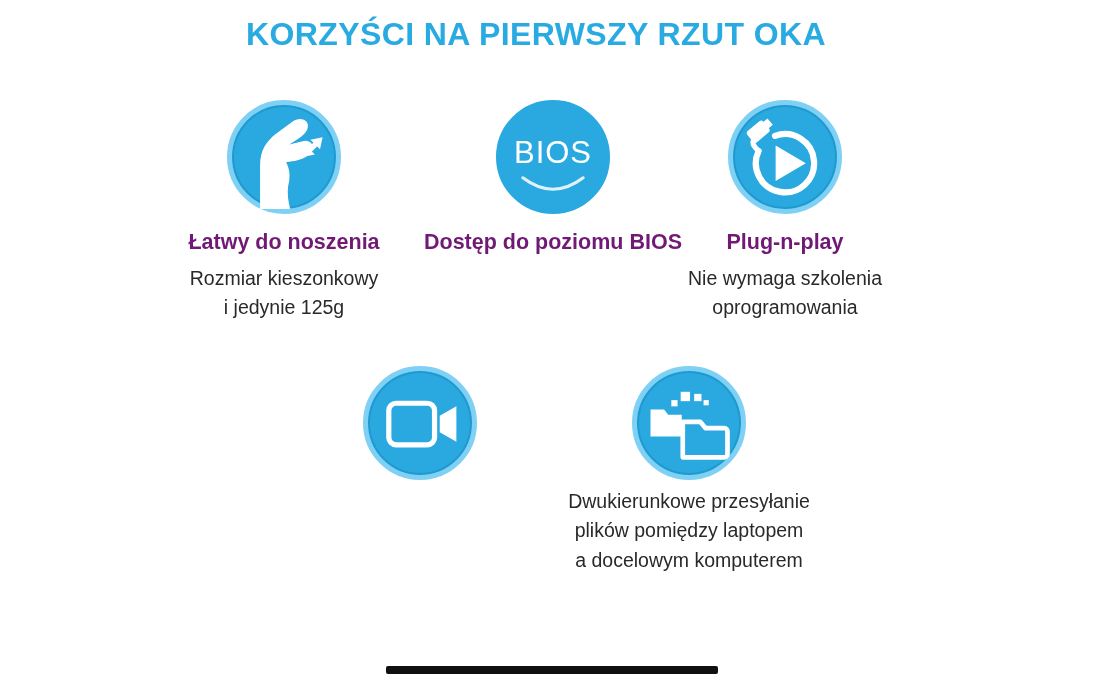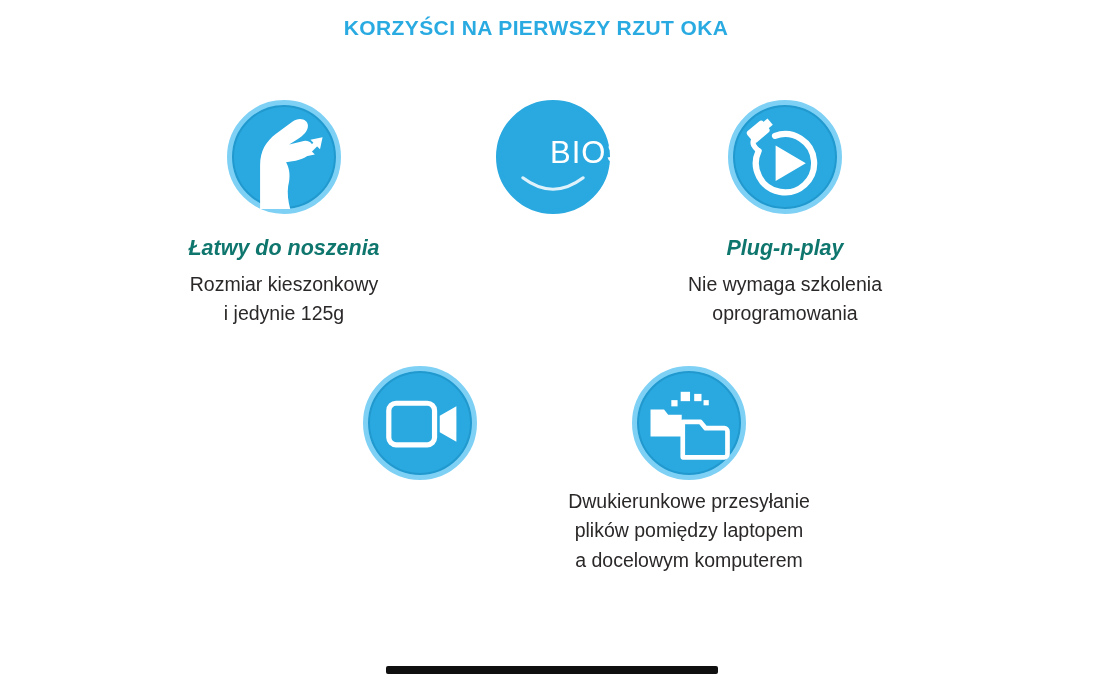--- a/index.html
+++ b/index.html
@@ -2,38 +2,38 @@
 <html><head>
 <meta charset="utf-8">
 <style>
   html,body { margin:0; padding:0; background:#fff; }
   .page {
     position:relative; width:1110px; height:674px; background:#ffffff;
     font-family:"Liberation Sans", sans-serif; overflow:hidden;
   }
   .title {
     position:absolute; top:16px; left:0; width:1072px; text-align:center;
-    font-size:21px; font-weight:bold; color:#29abe2; letter-spacing:0.4px;
+    font-size:32px; font-weight:bold; color:#29abe2; letter-spacing:0.4px;
   }
   .card { position:absolute; text-align:center; }
   .circle {
     position:relative; width:114px; height:114px; margin:0 auto;
     border-radius:50%; background:#29a9e0; border:5px solid #7ed1f5;
     box-sizing:border-box; box-shadow: inset 0 0 0 2px rgba(11,94,140,0.22);
     display:flex; align-items:center; justify-content:center;
   }
   .circle.no-ring { border-color:#29a9e0; box-shadow:none; }
   .circle svg { width:100%; height:100%; display:block; }
   .bios-label {
     position:absolute; top:50%; left:50%; transform:translate(-50%,-60%);
-    color:#ffffff; font-size:31px; font-weight:normal; letter-spacing:1px;margin-left:36px;
+    color:#ffffff; font-size:31px; font-weight:normal; letter-spacing:1px;
   }
   .heading {
-    margin-top:21px; font-size:21.5px; font-weight:bold; color:#0f766e;
-    line-height:1.28; white-space:pre-line;font-style:italic;
+    margin-top:15px; font-size:21.5px; font-weight:bold; color:#701a75;
+    line-height:1.28; white-space:pre-line;
   }
   .desc {
     margin-top:7px; font-size:19.5px; color:#2b2828; line-height:1.5;
     white-space:pre-line;
     text-align:center;
   }
   .card-1 { left:139px; top:100px; width:290px; }
   .card-2 { left:408px; top:100px; width:290px; }
   .card-3 { left:640px; top:100px; width:290px; }
   .card-4 { left:270px; top:366px; width:300px; }
@@ -68,20 +68,21 @@
 i jedynie 125g</div>
   </div>
 
   <div class="card card-2">
     <div class="circle no-ring">
       <svg viewBox="0 0 100 100" aria-hidden="true">
         <path d="M21,70 Q50,92 79,70" fill="none" stroke="rgba(255,255,255,0.85)" stroke-width="3" stroke-linecap="round"></path>
       </svg>
       <span class="bios-label">BIOS</span>
     </div>
+    <div class="heading">Dostęp do poziomu BIOS</div>
   </div>
 
   <div class="card card-3">
     <div class="circle">
       <svg viewBox="0 0 100 100" aria-hidden="true">
         <path d="M40.4,29.7 A28,28 0 1 1 24.6,44.2" fill="none" stroke="#ffffff" stroke-width="6" stroke-linecap="round"></path>
         <path d="M24.6,44.2 C20,40 18,37 20,33" fill="none" stroke="#ffffff" stroke-width="5" stroke-linecap="round"></path>
         <g transform="rotate(-40 25 25)">
           <rect x="14" y="18" width="20" height="14" rx="3" fill="#ffffff"></rect>
           <rect x="33" y="21" width="6" height="8" fill="#ffffff"></rect>

